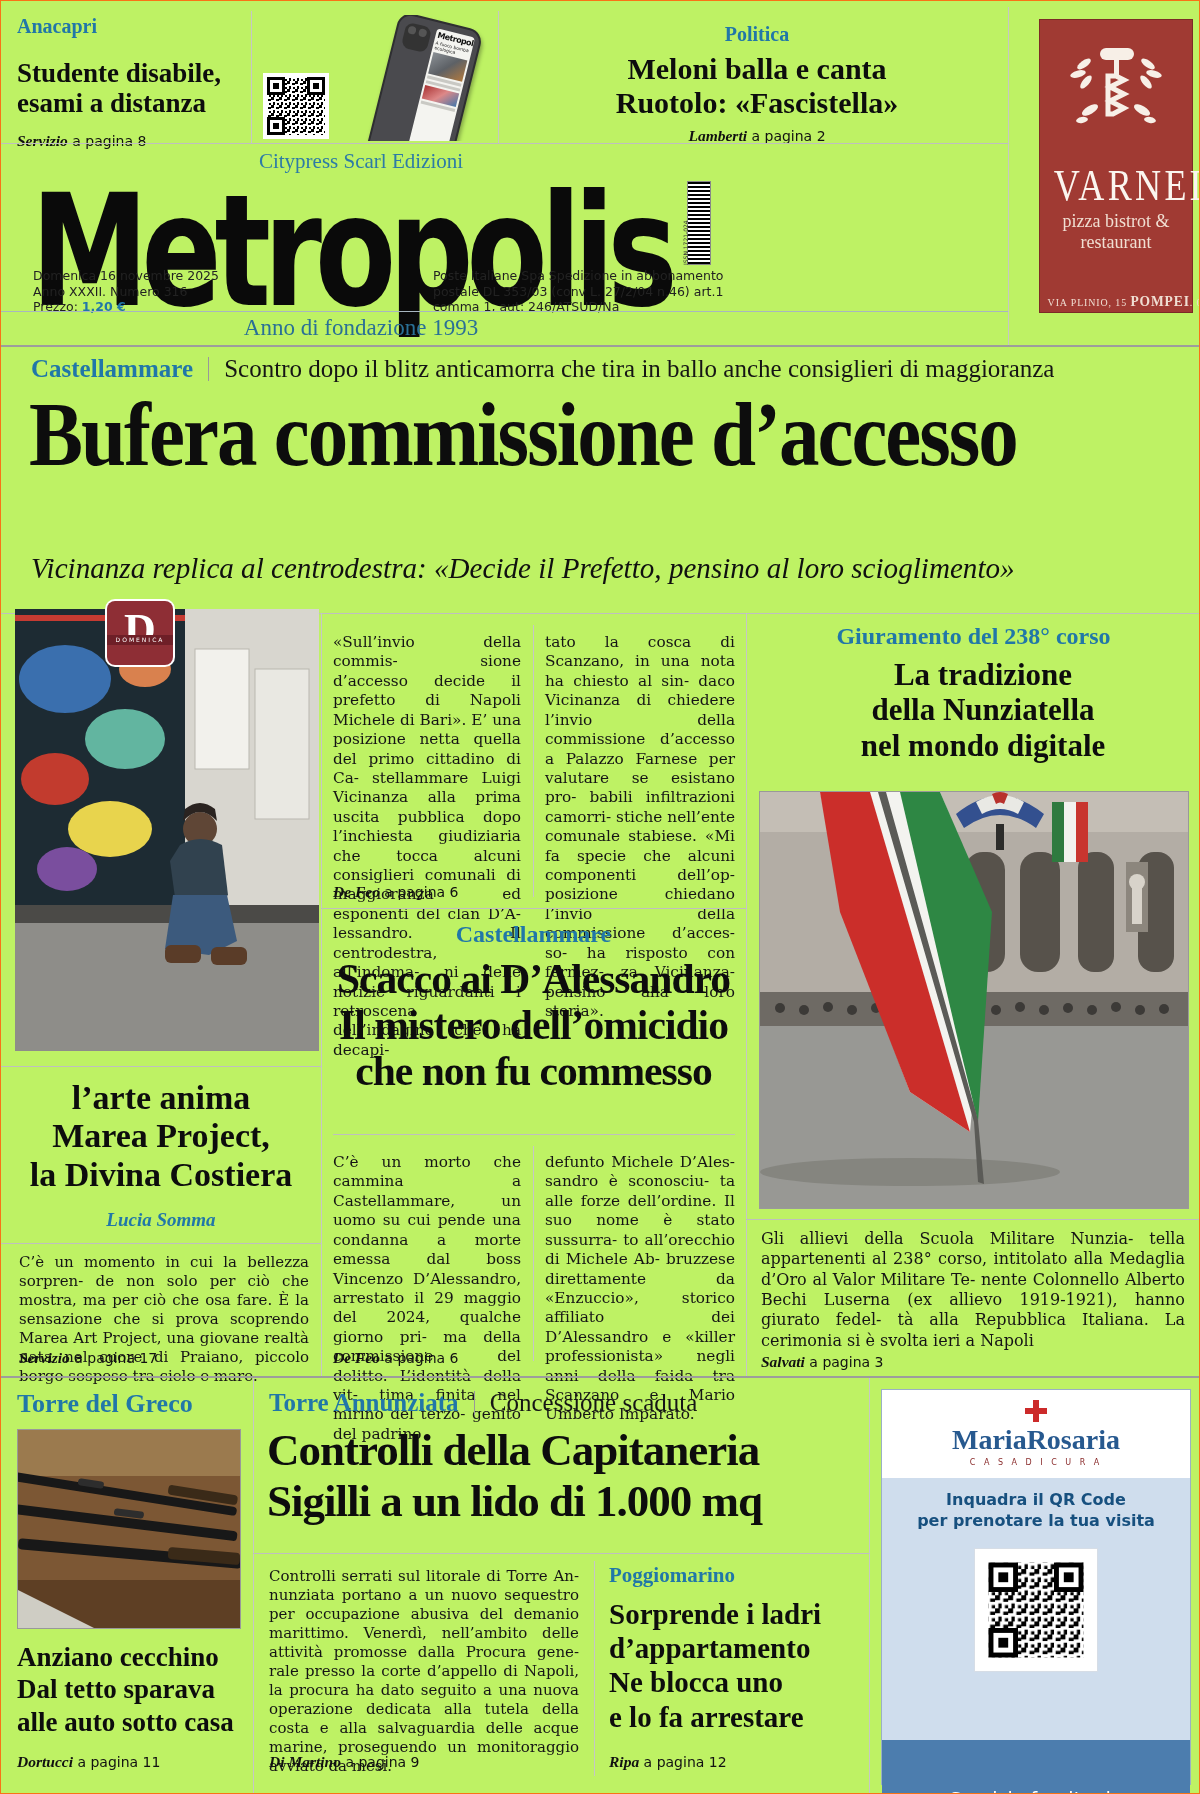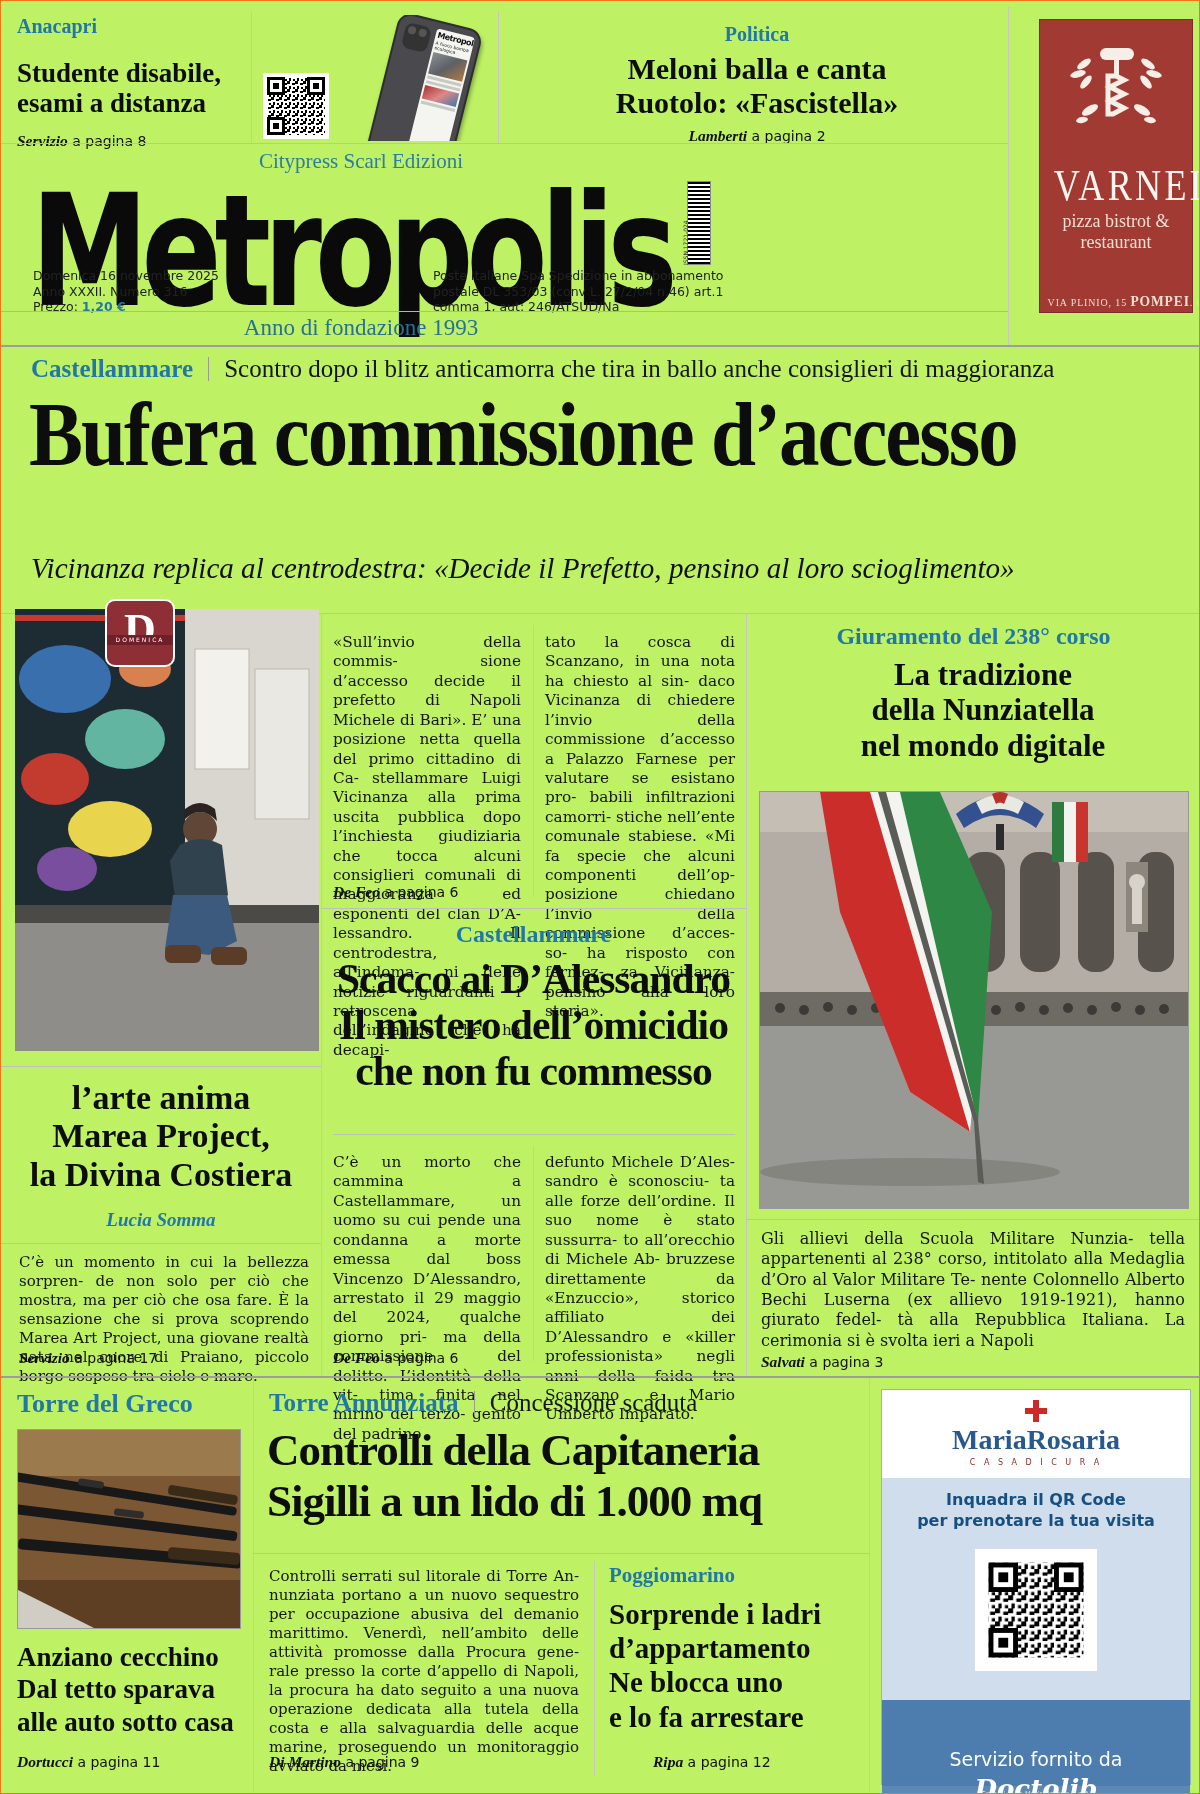--- a/index.html
+++ b/index.html
@@ -362,33 +362,33 @@
     <span class="nm">Di Martino</span><span> a pagina 9</span>
   </div>
 
   <div class="kicker abs" style="left:608px; top:1562px; font-size:21px;">Poggiomarino</div>
   <div class="headline abs" style="left:608px; top:1596px; width:255px; font-size:29px; line-height:1.18; font-weight:bold;">
     <div>Sorprende i ladri</div>
     <div>d’appartamento</div>
     <div>Ne blocca uno</div>
     <div>e lo fa arrestare</div>
   </div>
-  <div class="byline abs" style="left:608px; top:1752px;margin-left:44px;">
+  <div class="byline abs" style="left:608px; top:1752px;">
     <span class="nm">Ripa</span><span> a pagina 12</span>
   </div>
 
   <div id="mr-ad" class="abs" style="left:880px; top:1388px; width:310px; height:396px;">
     <div class="center" style="padding-top:10px; background:#fff; height:88px;">
       <svg width="22" height="22" viewBox="0 0 22 22" style="vertical-align:middle;">
         <path d="M8 0h6v8h8v6h-8v8h-6v-8H0V8h8z" fill="#cc2a2a"></path>
       </svg>
       <div style="font-family:'Liberation Serif',serif; font-size:28px; color:#27598f; font-weight:bold; margin-top:2px;">MariaRosaria</div>
       <div style="font-family:'DejaVu Sans',sans-serif; font-size:8px; letter-spacing:3px; color:#8a2b2b; margin-top:2px;">C A S A   D I   C U R A</div>
     </div>
-    <div style="background:#cfdded; height:222px; text-align:center; padding-top:12px;">
+    <div style="background:#cfdded; height:262px; text-align:center; padding-top:12px;">
       <div style="font-family:'DejaVu Sans',sans-serif; font-weight:bold; color:#17507f; font-size:16px; line-height:1.3;">
         <div>Inquadra il QR Code</div>
         <div>per prenotare la tua visita</div>
       </div>
       <div class="qr-card" style="width:124px; height:124px; margin:16px auto 0;">
         <svg width="108" height="108">
             <use href="#qr"></use>
           </svg>
       </div>
     </div>

